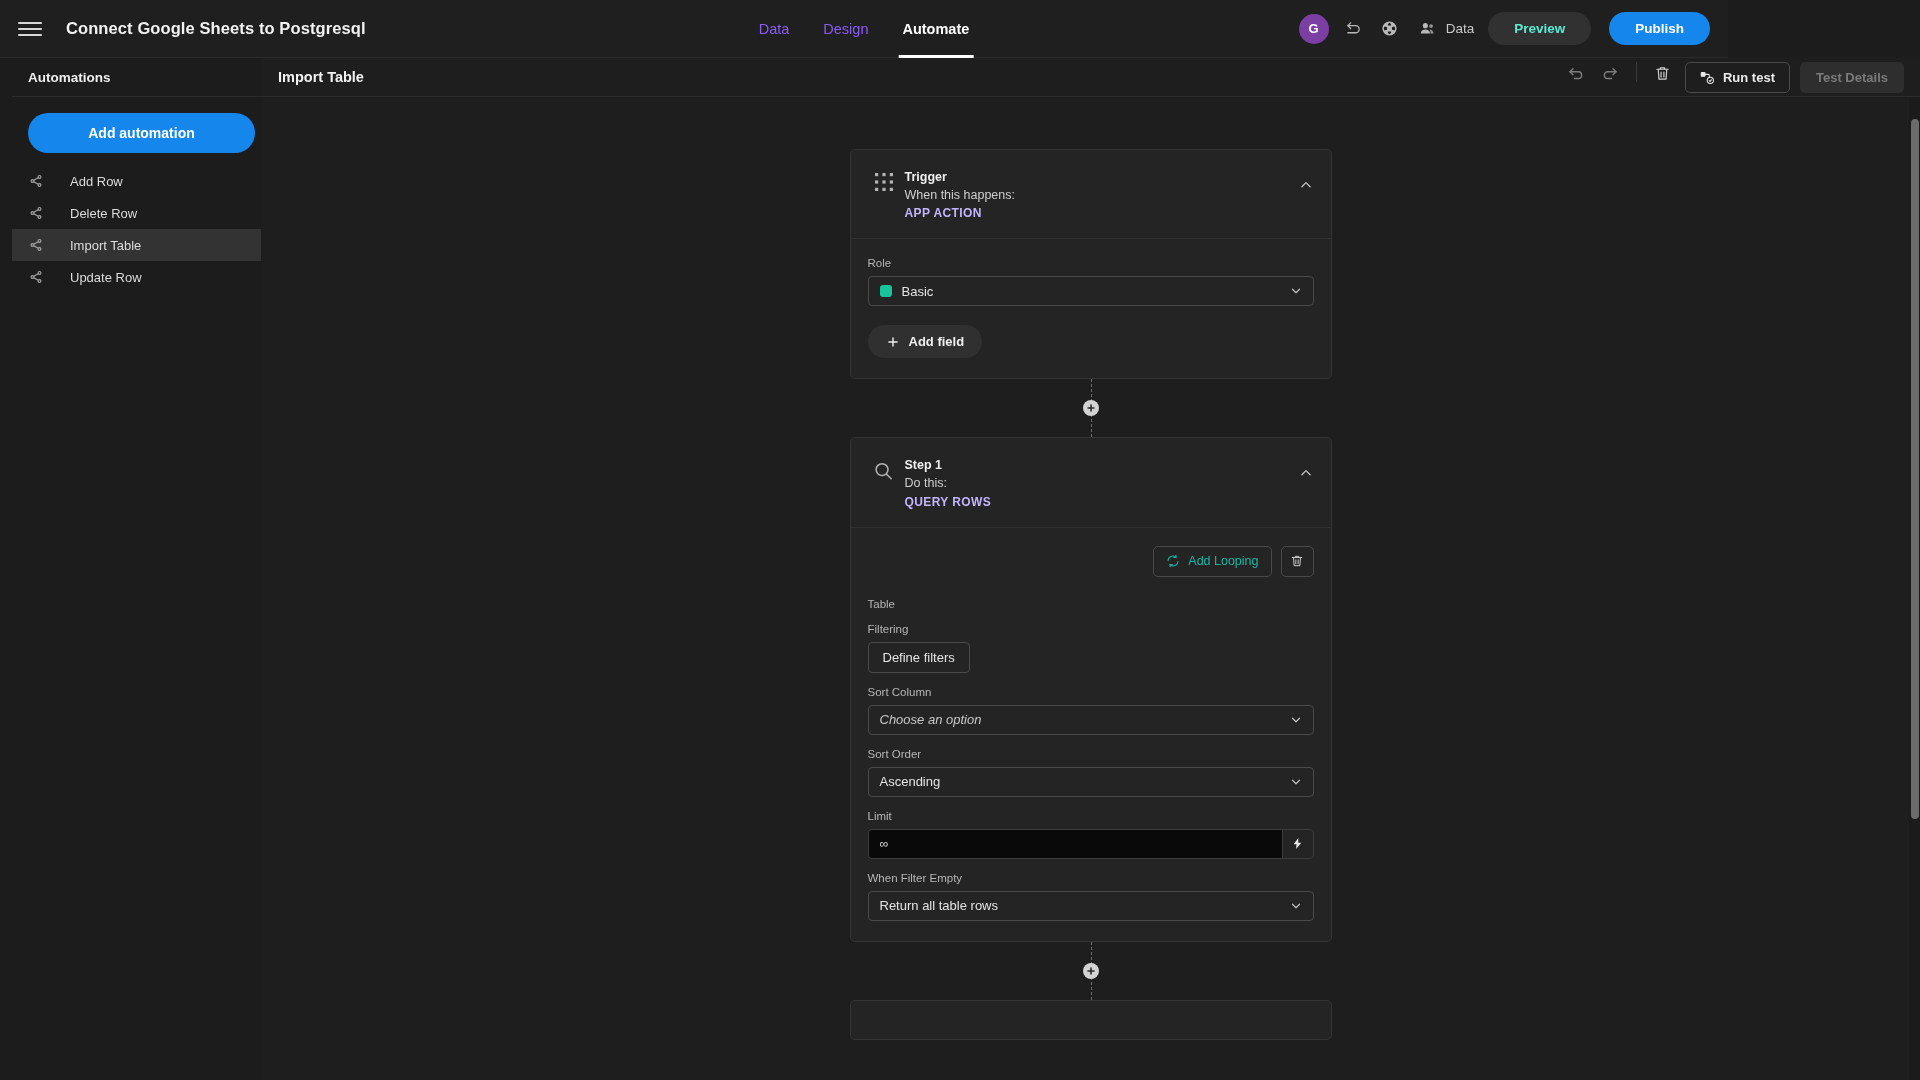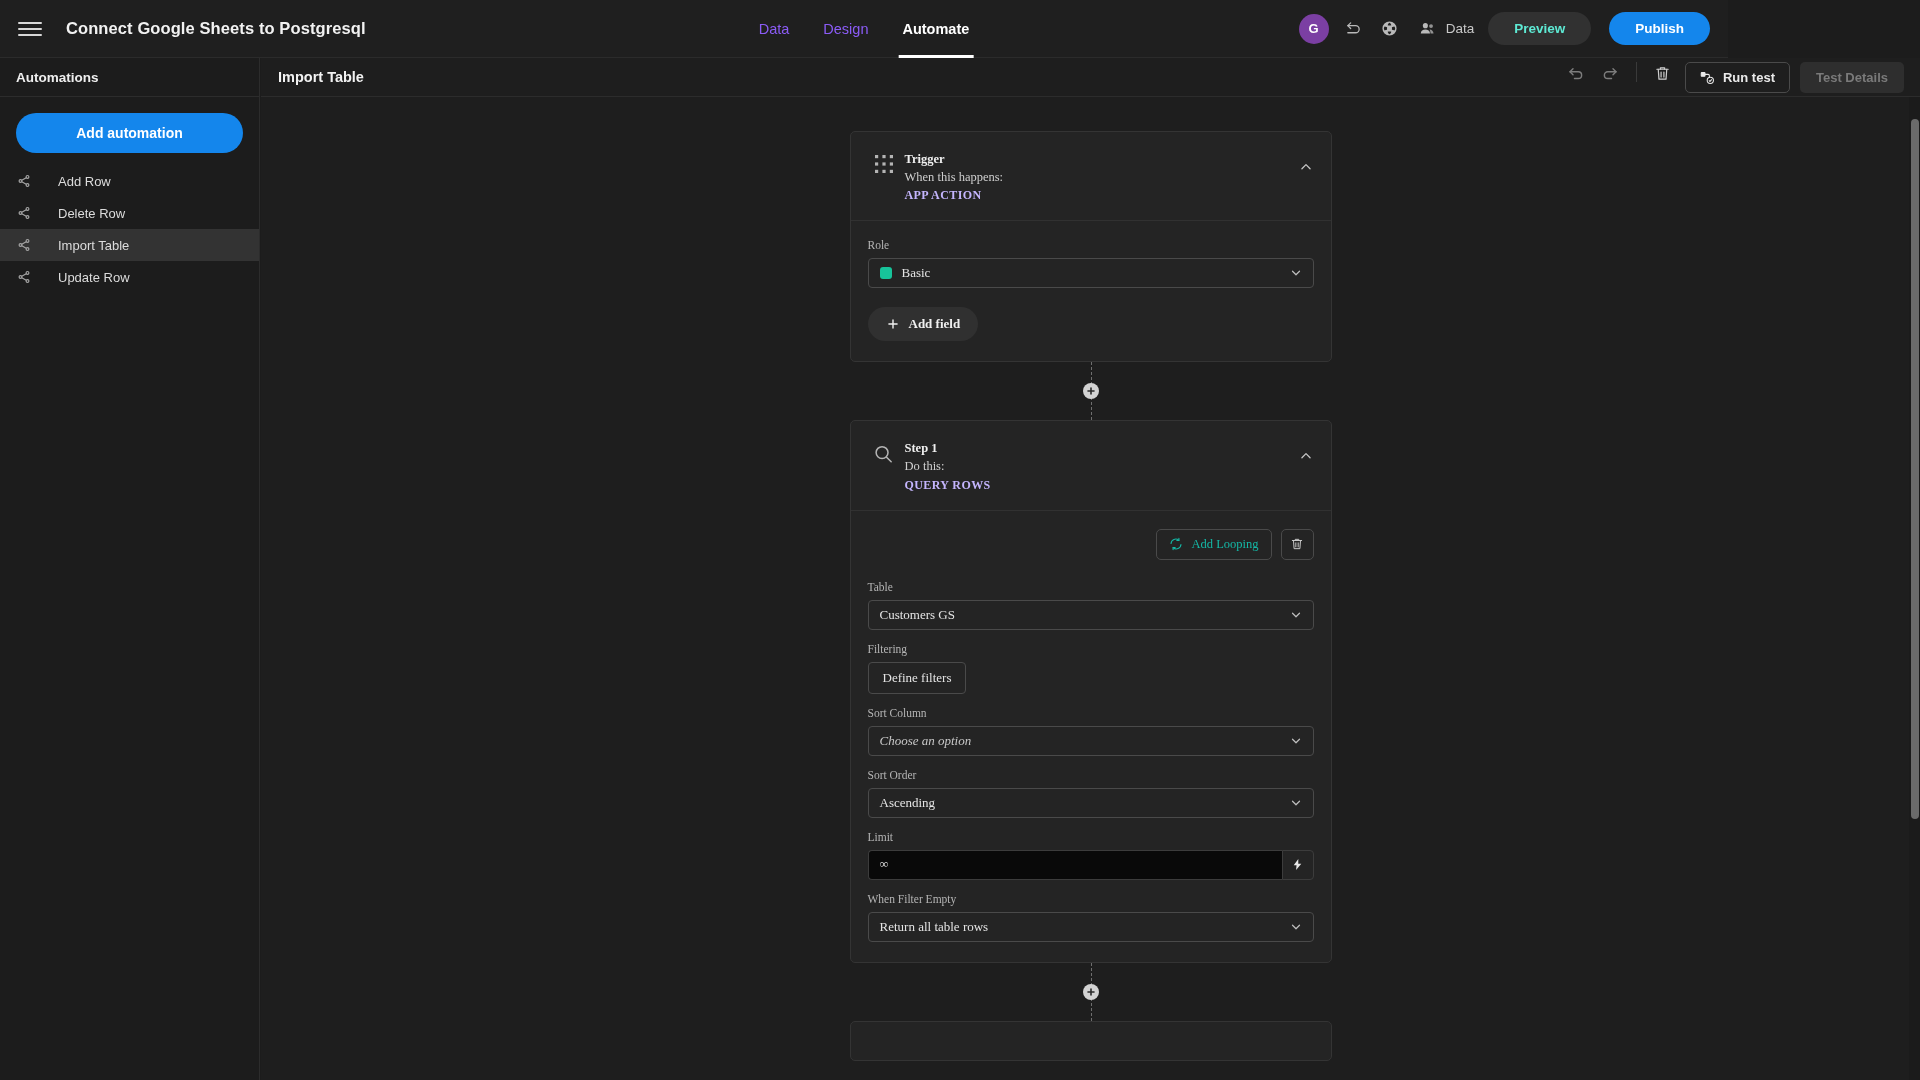--- a/index.html
+++ b/index.html
@@ -28,42 +28,42 @@
   .nav-tab.active::after { content:""; position:absolute; left:-4px; right:-4px; bottom:0; height:2.5px; background:#ffffff; }
 
   .top-right { position:absolute; right: 18px; display:flex; align-items:center; gap: 14px; }
   .avatar { width:30px; height:30px; border-radius:50%; background:#7b3fa3; color:#fff; font-size:13px; font-weight:bold; display:flex; align-items:center; justify-content:center; cursor:pointer; }
   .ticon { width:22px; height:22px; display:flex; align-items:center; justify-content:center; color:#b9b9b9; cursor:pointer; }
   .users-btn { display:flex; align-items:center; gap:7px; font-size:13.5px; color:#c9c9c9; cursor:pointer; margin-left:2px; }
   .btn-preview { background:#313131; color:#5eead4; font-weight:bold; font-size:13.5px; padding:9px 26px; border-radius:20px; cursor:pointer; border:none; font-family:inherit; }
   .btn-publish { background:#1486ec; color:#fff; font-weight:bold; font-size:13.5px; padding:9px 26px; border-radius:20px; cursor:pointer; border:none; font-family:inherit; margin-left:4px;}
 
   
-  .sidebar { position:absolute; top:58px; left:0; width:260px; height:1022px; background:#1c1c1c; border-right:1px solid #2c2c2c; }
+  .sidebar { position:absolute; top:58px; left:12px; width:260px; height:1022px; background:#1c1c1c; border-right:1px solid #2c2c2c; }
   .sidebar-head { height:39px; display:flex; align-items:center; padding-left:16px; font-size:13.5px; font-weight:bold; color:#efefef; border-bottom:1px solid #2c2c2c; }
   .sb-btn-wrap { padding:16px 16px 12px 16px; }
   .btn-add-automation { width:100%; background:#1486ec; color:#fff; border:none; border-radius:22px; padding:12px 0; font-size:14px; font-weight:bold; font-family:inherit; cursor:pointer; }
   .sb-item { display:flex; align-items:center; gap:26px; height:32px; padding-left:16px; font-size:13px; color:#dcdcdc; cursor:pointer; }
   .sb-item.active { background:#333333; }
   .sb-item .ic { width:16px; height:16px; display:flex; align-items:center; justify-content:center; color:#a6a6a6; flex:0 0 16px; }
 
   
   .content { position:absolute; top:58px; left:261px; width:1659px; height:1022px; background:#1e1e1e; }
   .content-head { height:39px; display:flex; align-items:center; border-bottom:1px solid #2c2c2c; position:relative; }
   .page-title { margin-left:17px; font-size:14.5px; font-weight:bold; color:#f2f2f2; }
   .ch-right { position:absolute; right:16px; display:flex; align-items:flex-start; gap:10px; }
   .ch-icon { width:24px; height:24px; display:flex; align-items:center; justify-content:center; color:#7d7d7d; cursor:pointer; }
   .ch-icon.bright { color:#cfcfcf; }
   .ch-divider { width:1px; height:20px; background:#3a3a3a; margin:0 4px; }
   .btn-runtest { display:flex; align-items:center; gap:8px; background:transparent; border:1px solid #4a4a4a; border-radius:5px; color:#eaeaea; font-size:13px; font-weight:bold; padding:7px 14px; cursor:pointer; font-family:inherit; }
   .btn-testdetails { background:#2e2e2e; border:none; border-radius:5px; color:#7a7a7a; font-size:13px; font-weight:bold; padding:8px 16px; cursor:default; font-family:inherit; }
 
   
   .canvas { position:absolute; top:39px; left:0; width:1659px; height:983px; overflow:hidden; }
-  .flow { position:absolute; left:50%; transform:translateX(-50%); top:34px; width:482px;font-family:Liberation Serif, serif; }
+  .flow { position:absolute; left:50%; transform:translateX(-50%); top:52px; width:482px; }
 
   .block { background:#242424; border:1px solid #343434; border-radius:5px; }
   .block-head { display:flex; align-items:flex-start; padding:18px 16px 16px 16px; position:relative; border-bottom:1px solid #313131; }
   .block-icon { width:34px; flex:0 0 34px; display:flex; align-items:center; justify-content:center; color:#b4b4b4; padding-top:4px; }
   .block-text { flex:1; margin-left:4px; }
   .blk-title { font-size:12.5px; font-weight:bold; color:#f0f0f0; line-height:1.45; }
   .blk-sub { font-size:12.5px; color:#cfcfcf; line-height:1.45; }
   .blk-type { font-size:12px; font-weight:bold; color:#c4b5fd; letter-spacing:.4px; line-height:1.5; }
   .collapse { position:absolute; right:16px; top:26px; color:#c6c6c6; cursor:pointer; width:18px; height:18px; display:flex; align-items:center; justify-content:center; }
 
@@ -339,28 +339,20 @@
                     <path d="M9 6V4h6v2"></path>
                     <path d="M6 6l1 14h10l1-14"></path>
                     <path d="M10 10v7M14 10v7"></path>
                   </svg>
               </span>
             </div>
           </div>
 
           <div class="field">
             <div class="field-label">Table</div>
-            <div class="select">
-              <span>Customers GS</span>
-              <span class="chev">
-                <svg width="14" height="14" viewBox="0 0 24 24" fill="none" stroke="currentColor" stroke-width="2.1" stroke-linecap="round" stroke-linejoin="round">
-                    <path d="M6 9l6 6 6-6"></path>
-                  </svg>
-              </span>
-            </div>
           </div>
 
           <div class="field">
             <div class="field-label">Filtering</div>
             <button class="btn-definefilters">Define filters</button>
           </div>
 
           <div class="field">
             <div class="field-label">Sort Column</div>
             <div class="select placeholder">

